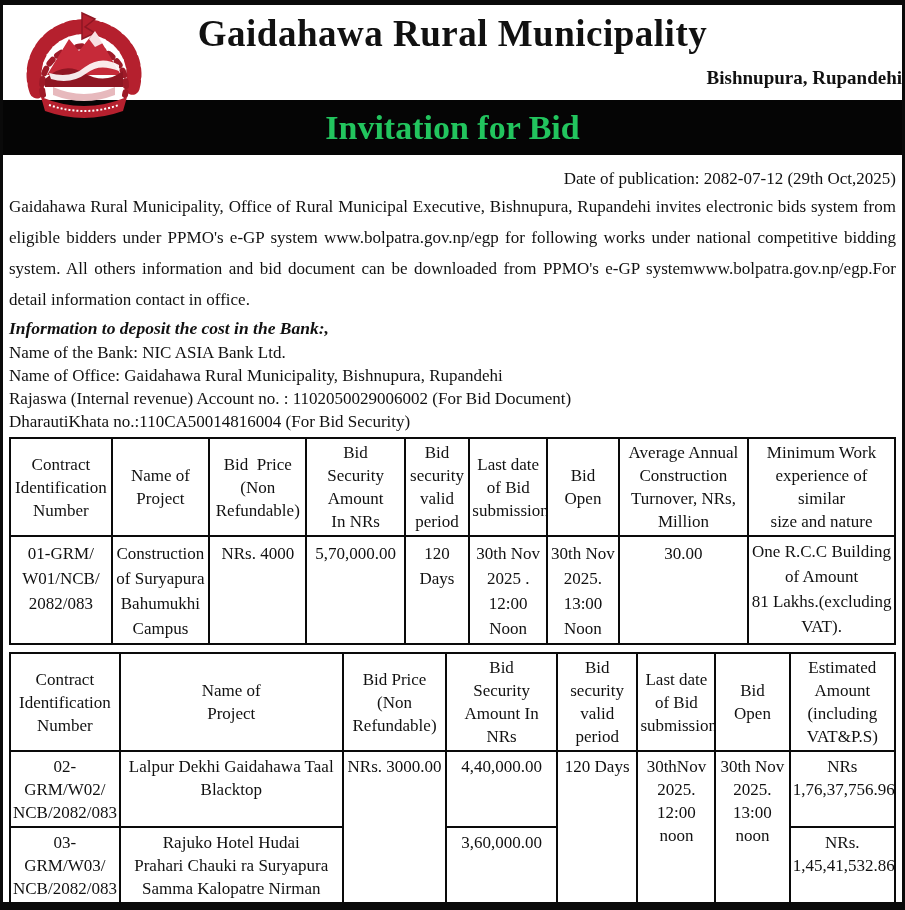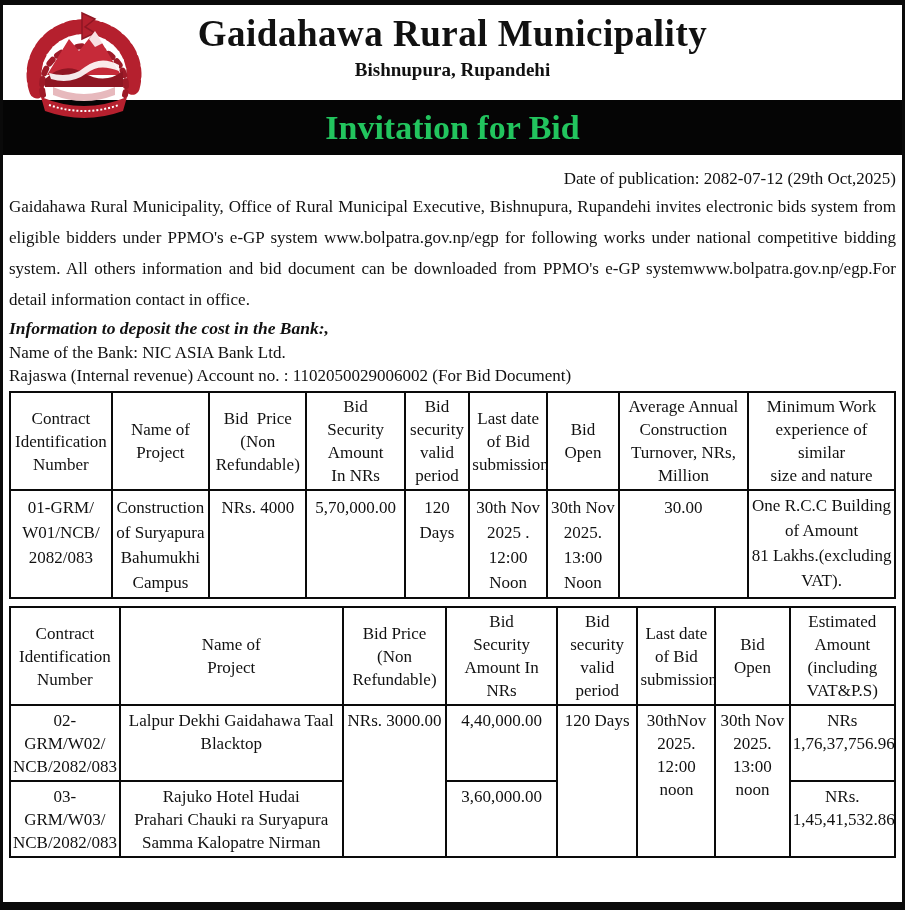--- a/index.html
+++ b/index.html
@@ -15,21 +15,21 @@
     position: relative;
     color: #111;
   }
 
   
   .header { position: relative; height: 95px; }
   .logo-wrap { position: absolute; left: 16px; top: 4px; width: 130px; height: 115px; }
   .titles { text-align: center; padding-top: 8px; }
   .title-main  { font-size: 37px; font-weight: bold; line-height: 42px; letter-spacing: 0.5px; }
   .title-sub   { font-size: 25px; font-weight: bold; line-height: 32px; }
-  .title-place { font-size: 19px; font-weight: bold; line-height: 30px; margin-top: 0; }
+  .title-place { font-size: 19px; font-weight: bold; line-height: 30px; margin-top: 8px; text-align: right; }
 
   
   .banner {
     height: 55px; background: #050505; color: #22c55e;
     text-align: center; font-size: 34px; font-weight: bold; line-height: 55px;
     margin: 0 -3px; 
   }
 
   
   .content { padding: 0 6px; }
@@ -100,21 +100,23 @@
     </div>
   </div>
 
   <div class="banner">Invitation for Bid</div>
 
   <div class="content">
     <div class="pub-date">Date of publication: 2082-07-12 (29th Oct,2025)</div>
     <div class="intro-para">Gaidahawa Rural Municipality, Office of Rural Municipal Executive, Bishnupura, Rupandehi invites electronic bids system from eligible bidders under PPMO's e-GP system www.bolpatra.gov.np/egp for following works under national competitive bidding system. All others information and bid document can be downloaded from PPMO's e-GP systemwww.bolpatra.gov.np/egp.For detail information contact in office.</div>
     <div class="bank-head">Information to deposit the cost in the Bank:,</div>
     <div class="info-line">Name of the Bank: NIC ASIA Bank Ltd.</div>
+    <div class="info-line">Name of Office: Gaidahawa Rural Municipality, Bishnupura, Rupandehi</div>
     <div class="info-line">Rajaswa (Internal revenue) Account no. : 1102050029006002 (For Bid Document)</div>
+    <div class="info-line">DharautiKhata no.:110CA50014816004 (For Bid Security)</div>
 
     <table class="t1">
       <colgroup>
         <col style="width:11.5%">
           <col style="width:11%">
           <col style="width:11%">
         <col style="width:11.1%">
           <col style="width:7.3%">
           <col style="width:8.8%">
         <col style="width:8.1%">

